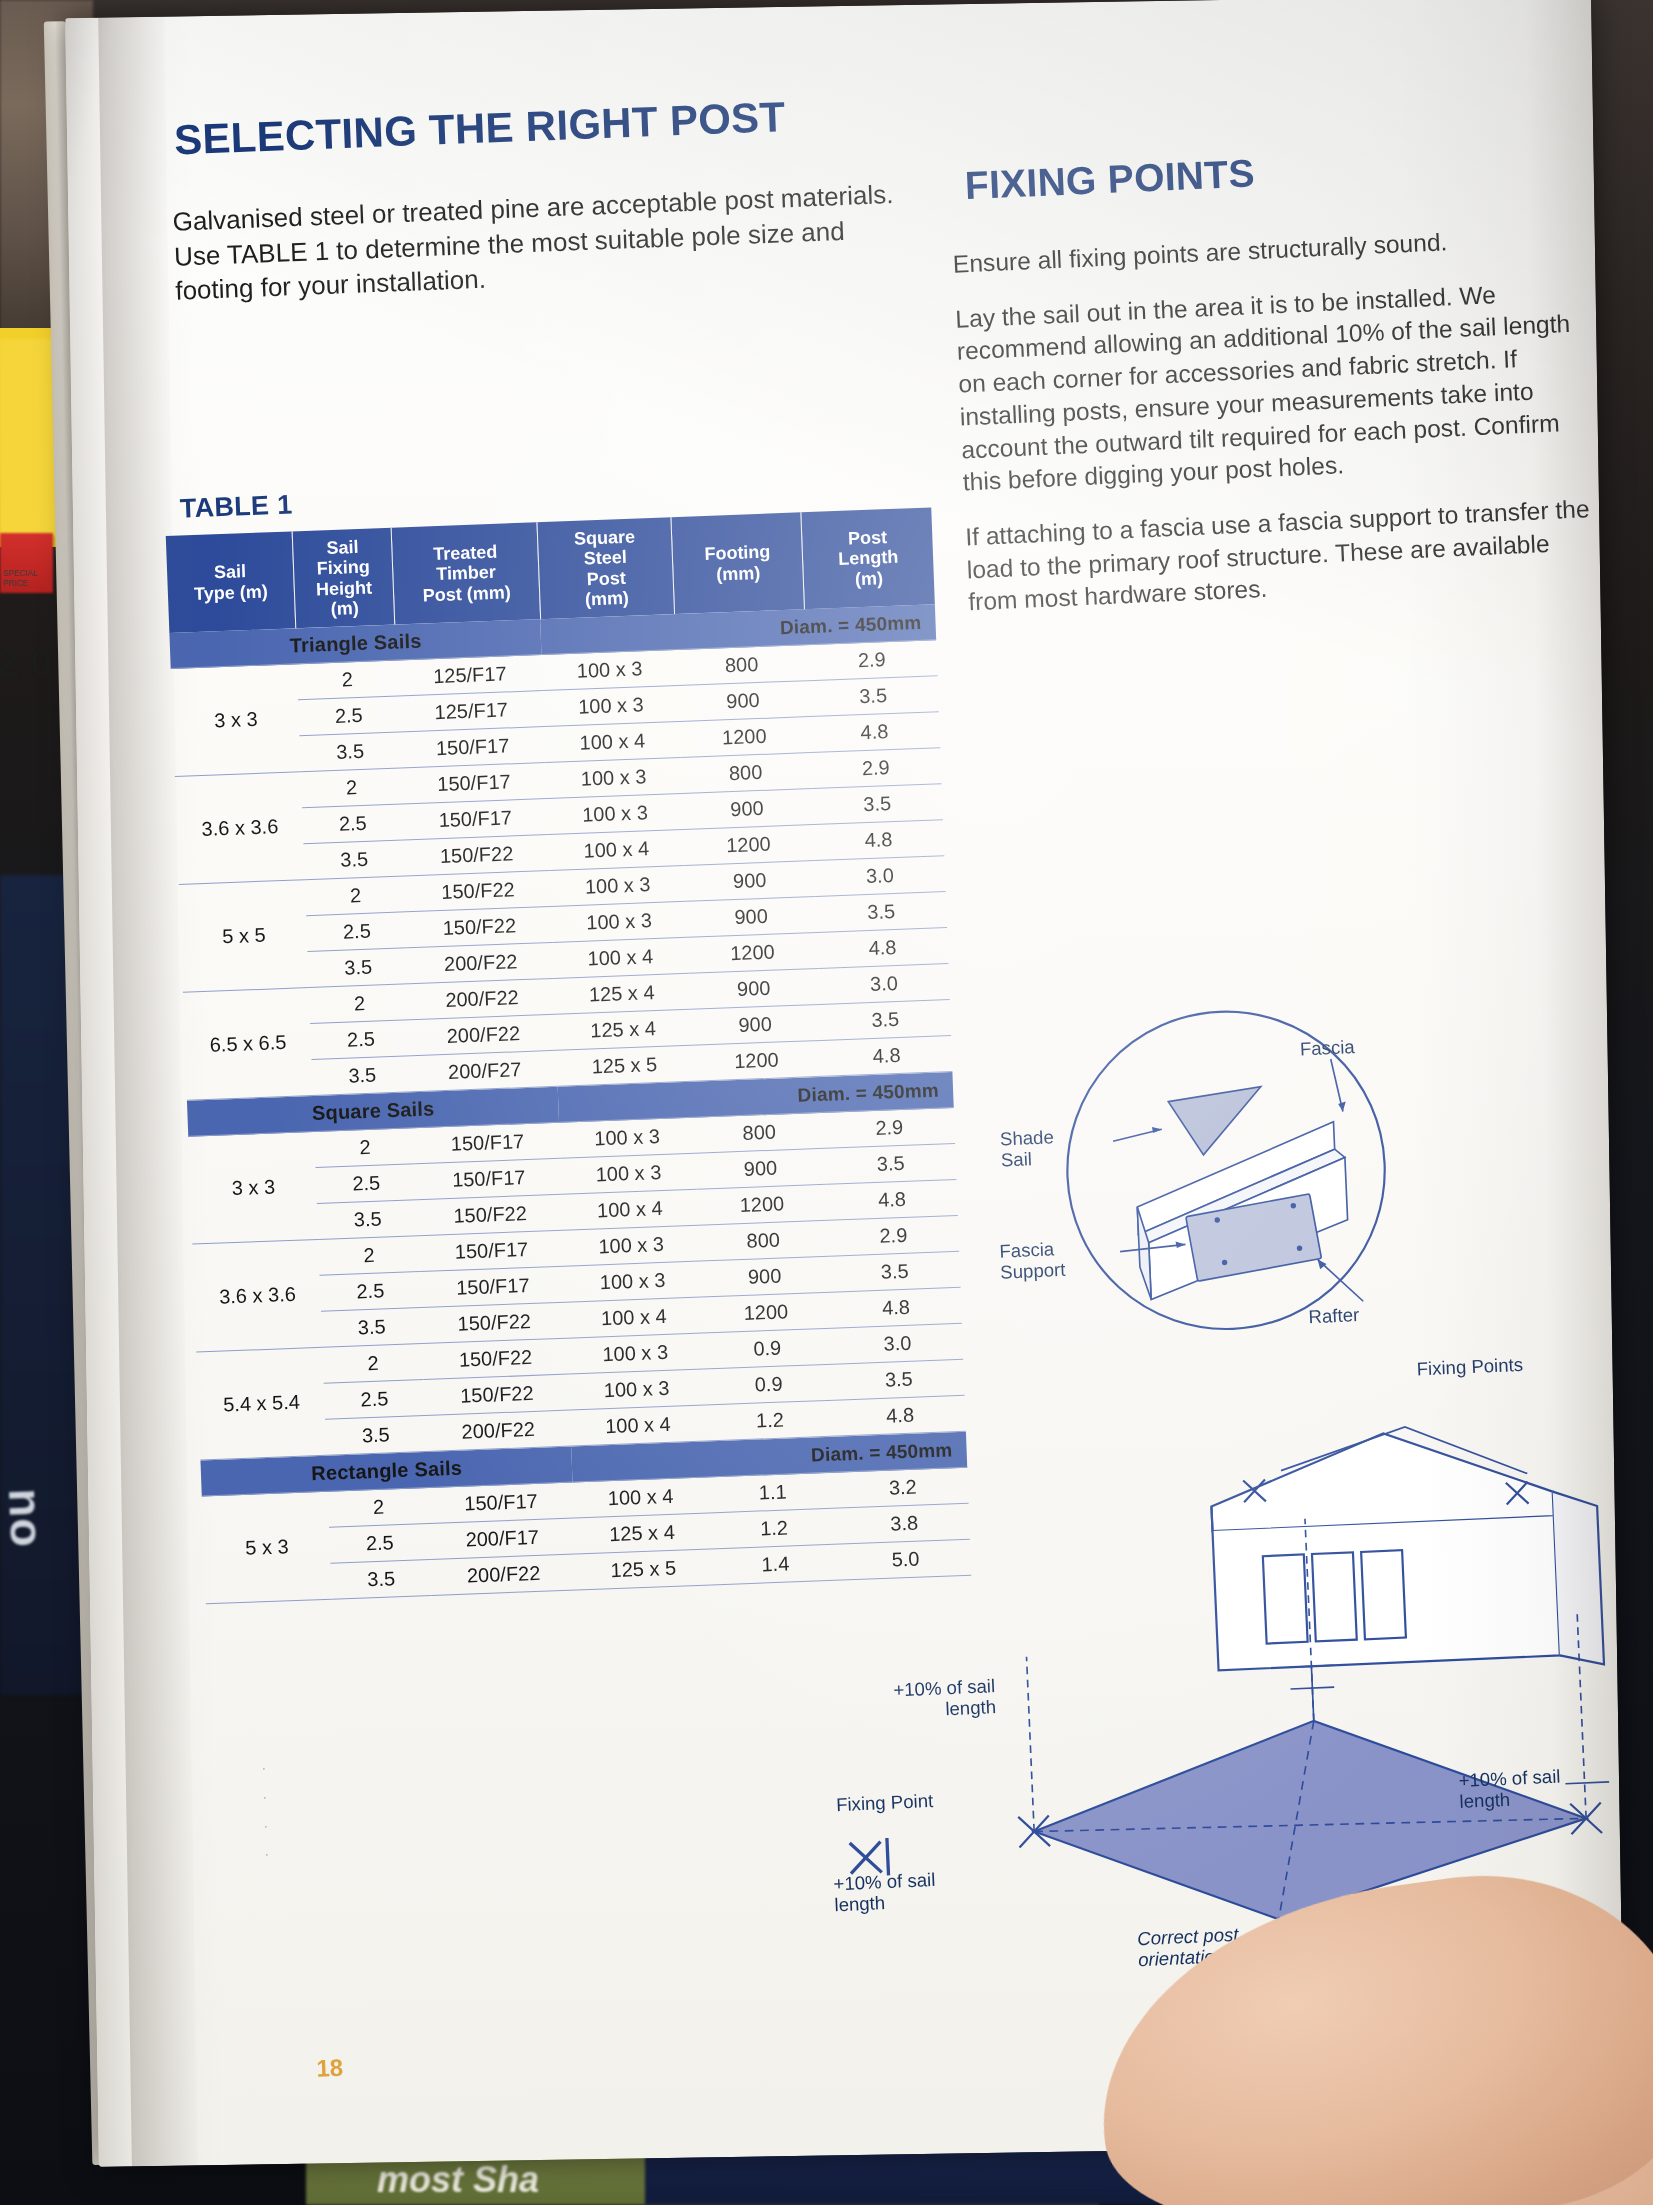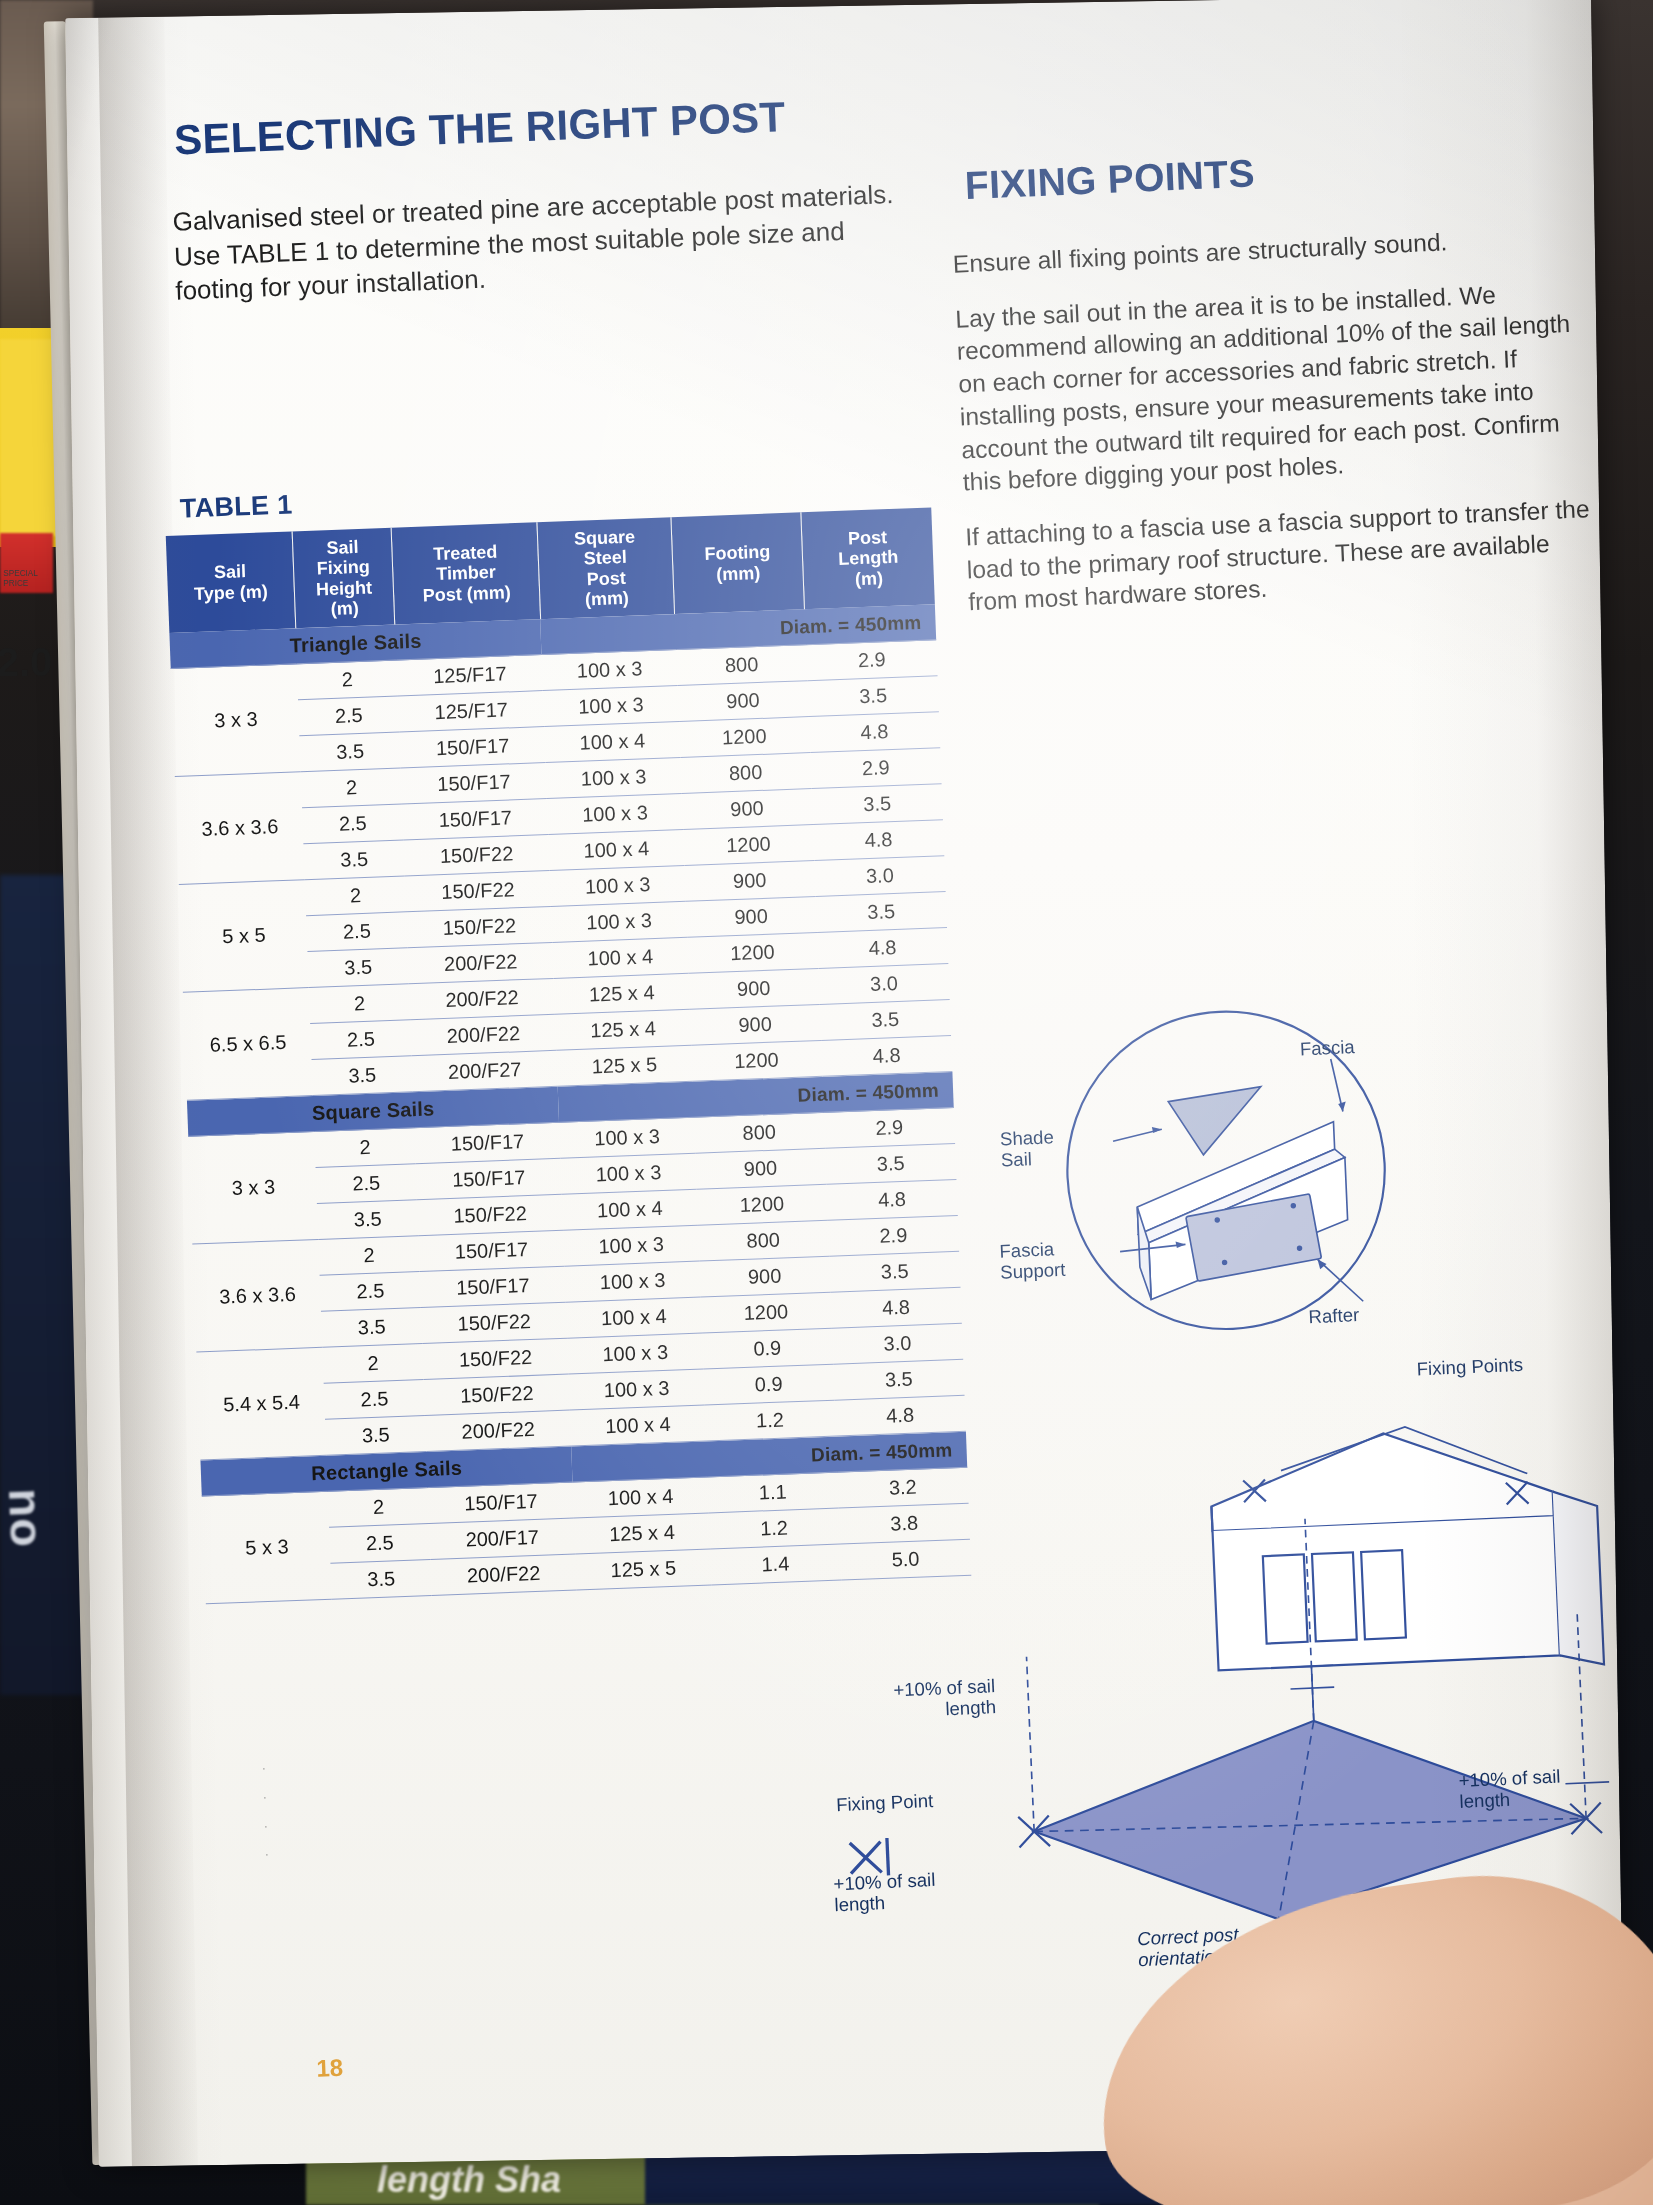--- a/index.html
+++ b/index.html
@@ -176,21 +176,21 @@
 <div class="bg-shelf-top"></div>
 <div class="bg-yellow-tag"></div>
 <div class="bg-yellow-tag2"></div>
 <div class="bg-red-tag"></div>
 <div class="bg-tag-text">SPECIAL<br>PRICE</div>
 <div class="bg-price">2.0</div>
 <div class="bg-blue-block"></div>
 <div class="bg-side-text">ou</div>
 <div class="bg-bottom-strip"></div>
 <div class="bg-bottom-blue"></div>
-<div class="bg-bottom-word">length Sha</div>
+<div class="bg-bottom-word">most Sha</div>
 
 <div class="page-wrap">
   <div class="page-edge"></div>
   <div class="page">
     <div class="crease"></div>
     <div class="content">
 
       <h1 class="h1" id="t-left">SELECTING THE RIGHT POST</h1>
       <div class="body-p" id="p-left">Galvanised steel or treated pine are acceptable post materials. Use TABLE 1 to determine the most suitable pole size and footing for your installation.</div>
 

